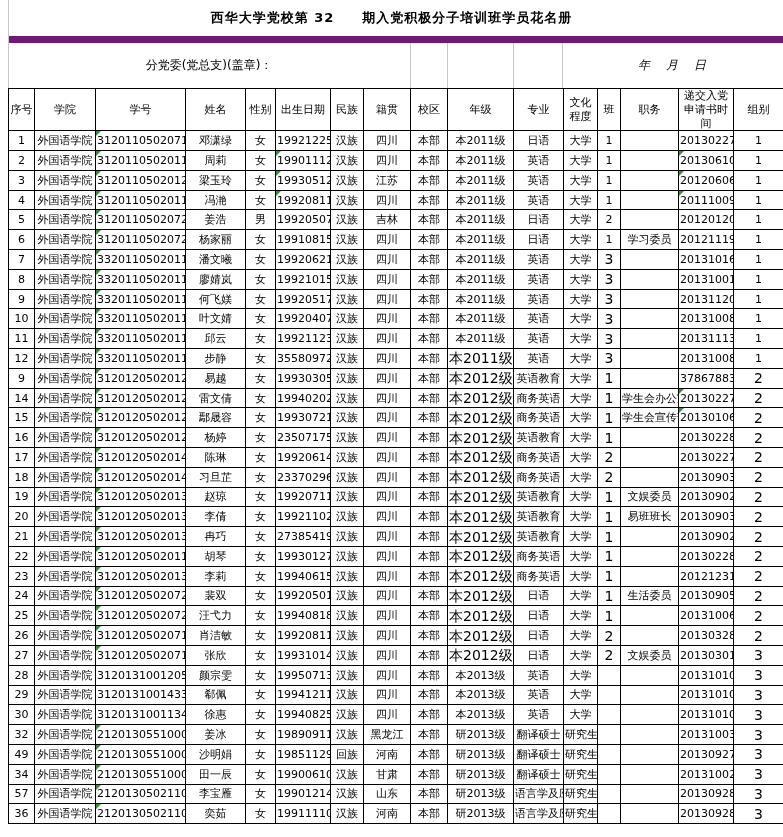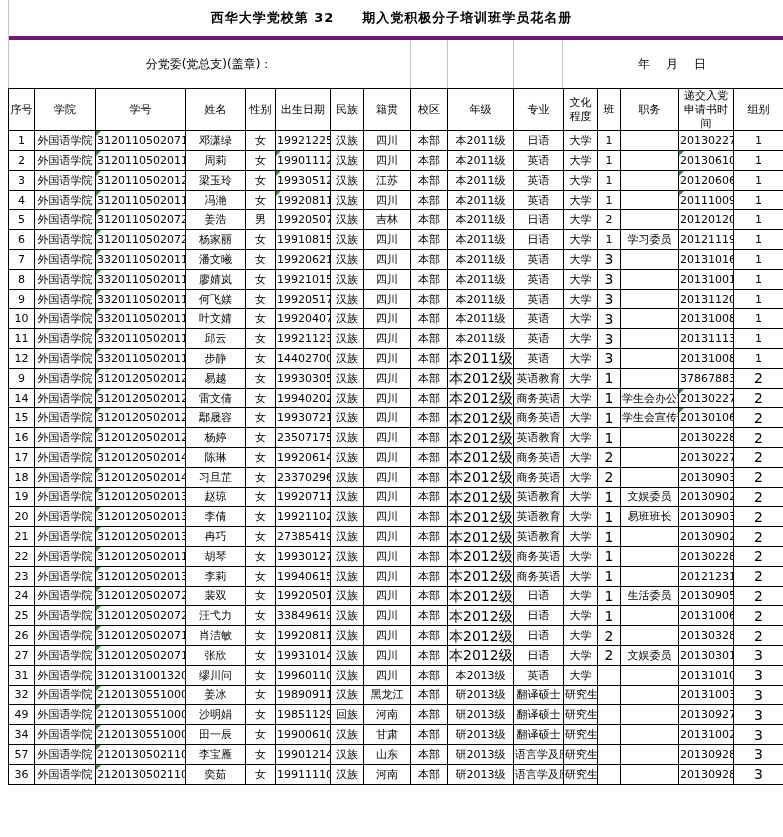--- a/index.html
+++ b/index.html
@@ -11,29 +11,29 @@
   .sheet{position:relative;width:783px;height:837px;overflow:hidden;}
   
   .edge-line{position:absolute;left:8px;top:0;width:1px;height:88px;background:#c6c6c6;}
 
   .title-row{
     height:36px;display:flex;align-items:center;justify-content:center;
   }
   .title-row span{font-size:13px;font-weight:bold;letter-spacing:1px;white-space:pre;}
 
   .stamp-row{
-    box-sizing:border-box;height:52px;border-top:4px solid #701a75;
+    box-sizing:border-box;height:52px;border-top:7px solid #701a75;
     display:flex;margin-left:8px;width:775px;
   }
   .stamp-cell{box-sizing:border-box;display:flex;align-items:center;justify-content:center;font-size:12px;white-space:pre;}
   .stamp-left{width:402px;}
   .g1{width:37px;border-left:1px solid #c6c6c6;}
   .g2{width:66px;border-left:1px solid #c6c6c6;}
   .g3{width:50px;border-left:1px solid #c6c6c6;border-right:1px solid #c6c6c6;}
-  .stamp-right{width:220px;letter-spacing:2px;}
+  .stamp-right{width:220px;letter-spacing:2px;font-style:italic;}
 
   table.roster{
     border-collapse:collapse;table-layout:fixed;
     margin-left:8px;width:775px;
   }
   table.roster th, table.roster td{
     box-sizing:border-box;border:1px solid #000;
     text-align:center;vertical-align:middle;
     padding:0 1px;position:relative;
     overflow:hidden;white-space:nowrap;
@@ -315,21 +315,21 @@
           <td></td>
           <td>20131113</td>
           <td>1</td>
         </tr>
         <tr>
           <td>12</td>
           <td>外国语学院</td>
           <td>332011050201119<span class="tri"></span></td>
           <td>步静</td>
           <td>女</td>
-          <td>14402700</td>
+          <td>35580972</td>
           <td>汉族</td>
           <td>四川</td>
           <td>本部</td>
           <td class="big">本2011级</td>
           <td>英语</td>
           <td>大学</td>
           <td class="big">3</td>
           <td></td>
           <td>20131008</td>
           <td>1</td>
@@ -549,21 +549,21 @@
           <td>生活委员</td>
           <td>20130905</td>
           <td class="big">2</td>
         </tr>
         <tr>
           <td>25</td>
           <td>外国语学院</td>
           <td>312012050207228<span class="tri"></span></td>
           <td>汪弋力</td>
           <td>女</td>
-          <td>33849619</td>
+          <td>19940818</td>
           <td>汉族</td>
           <td>四川</td>
           <td>本部</td>
           <td class="big">本2012级</td>
           <td>日语</td>
           <td>大学</td>
           <td class="big">1</td>
           <td></td>
           <td>20131006</td>
           <td class="big">2</td>
@@ -598,26 +598,62 @@
           <td>本部</td>
           <td class="big">本2012级</td>
           <td>日语</td>
           <td>大学</td>
           <td class="big">2</td>
           <td>文娱委员</td>
           <td>20130301</td>
           <td class="big">3</td>
         </tr>
         <tr>
-          <td>31</td>
-          <td>外国语学院</td>
-          <td>3120131001320</td>
-          <td>缪川问</td>
-          <td>女</td>
-          <td>19960110</td>
+          <td>28</td>
+          <td>外国语学院</td>
+          <td>3120131001205</td>
+          <td>颜宗雯</td>
+          <td>女</td>
+          <td>19950713</td>
+          <td>汉族</td>
+          <td>四川</td>
+          <td>本部</td>
+          <td>本2013级</td>
+          <td>英语</td>
+          <td>大学</td>
+          <td class="big"></td>
+          <td></td>
+          <td>20131010</td>
+          <td class="big">3</td>
+        </tr>
+        <tr>
+          <td>29</td>
+          <td>外国语学院</td>
+          <td>3120131001433</td>
+          <td>郗佩</td>
+          <td>女</td>
+          <td>19941211</td>
+          <td>汉族</td>
+          <td>四川</td>
+          <td>本部</td>
+          <td>本2013级</td>
+          <td>英语</td>
+          <td>大学</td>
+          <td class="big"></td>
+          <td></td>
+          <td>20131010</td>
+          <td class="big">3</td>
+        </tr>
+        <tr>
+          <td>30</td>
+          <td>外国语学院</td>
+          <td>3120131001134</td>
+          <td>徐惠</td>
+          <td>女</td>
+          <td>19940825</td>
           <td>汉族</td>
           <td>四川</td>
           <td>本部</td>
           <td>本2013级</td>
           <td>英语</td>
           <td>大学</td>
           <td class="big"></td>
           <td></td>
           <td>20131010</td>
           <td class="big">3</td>

